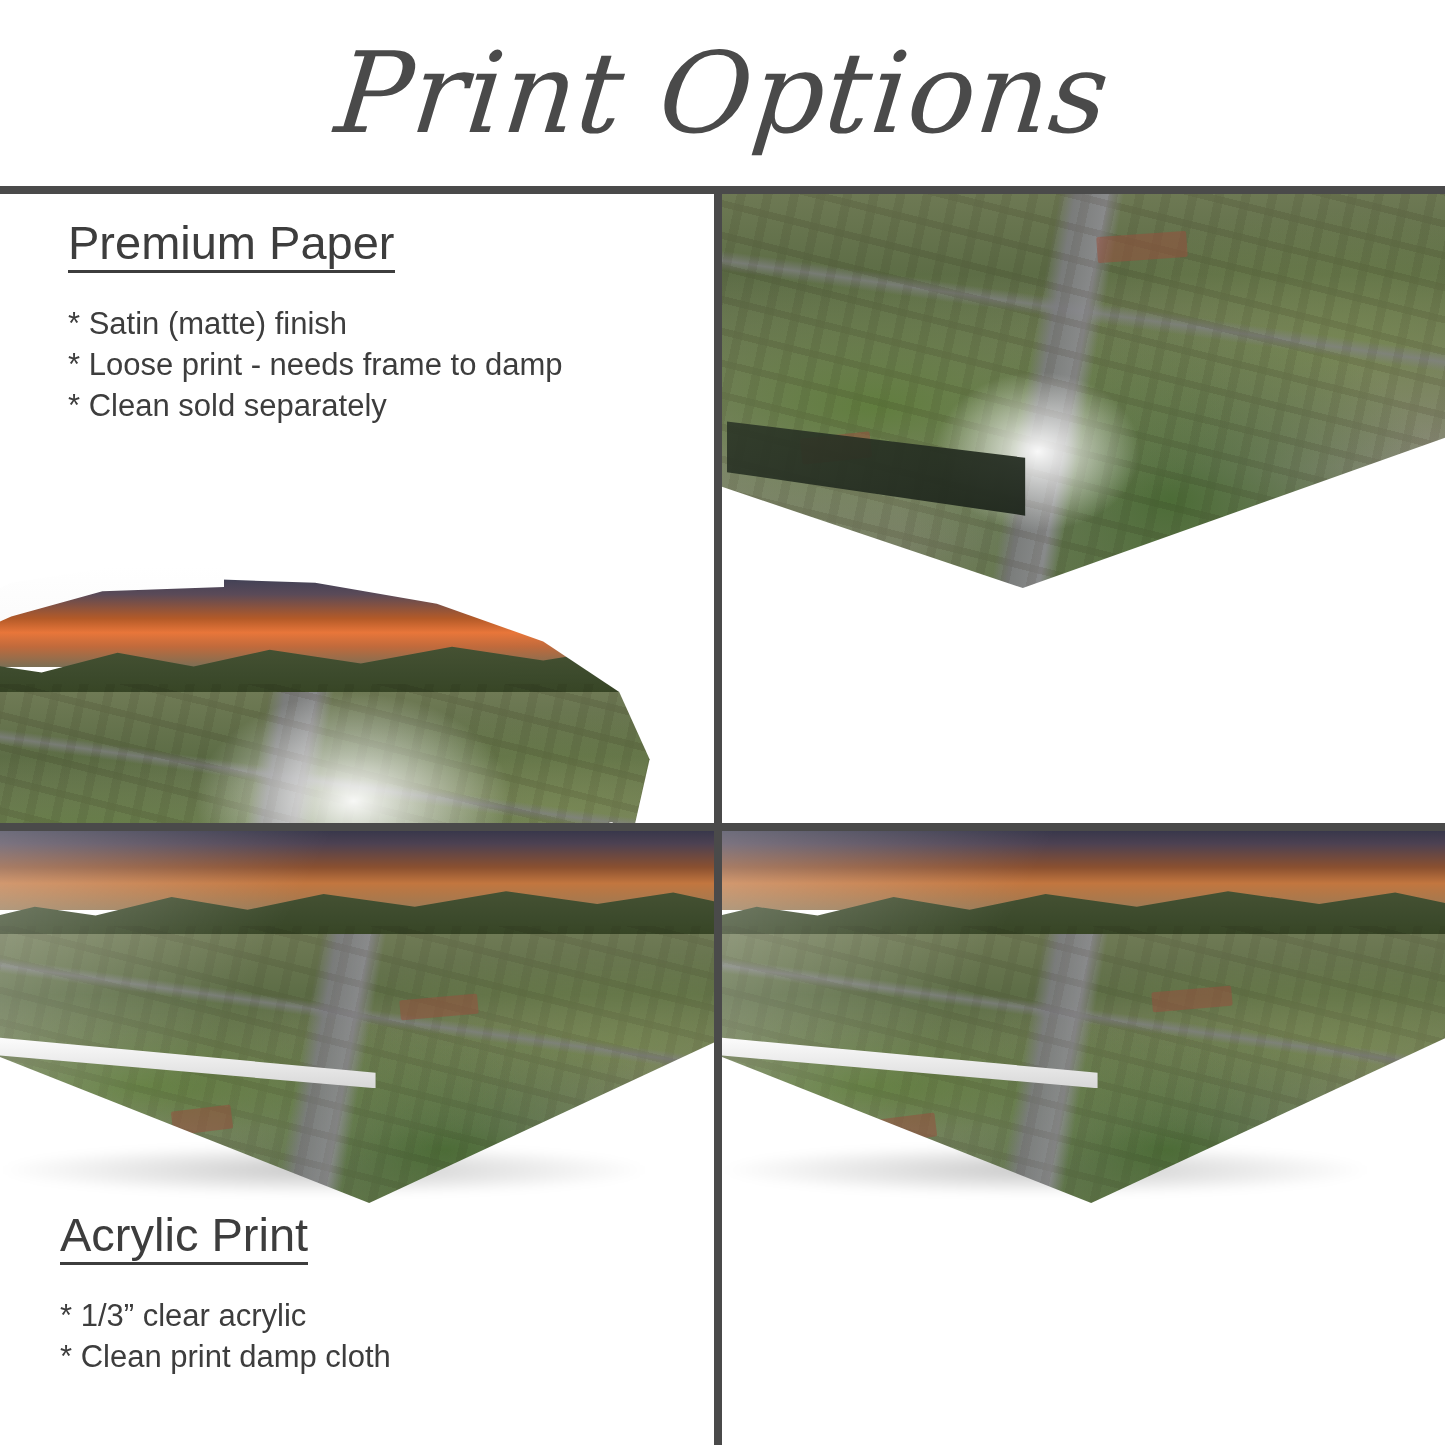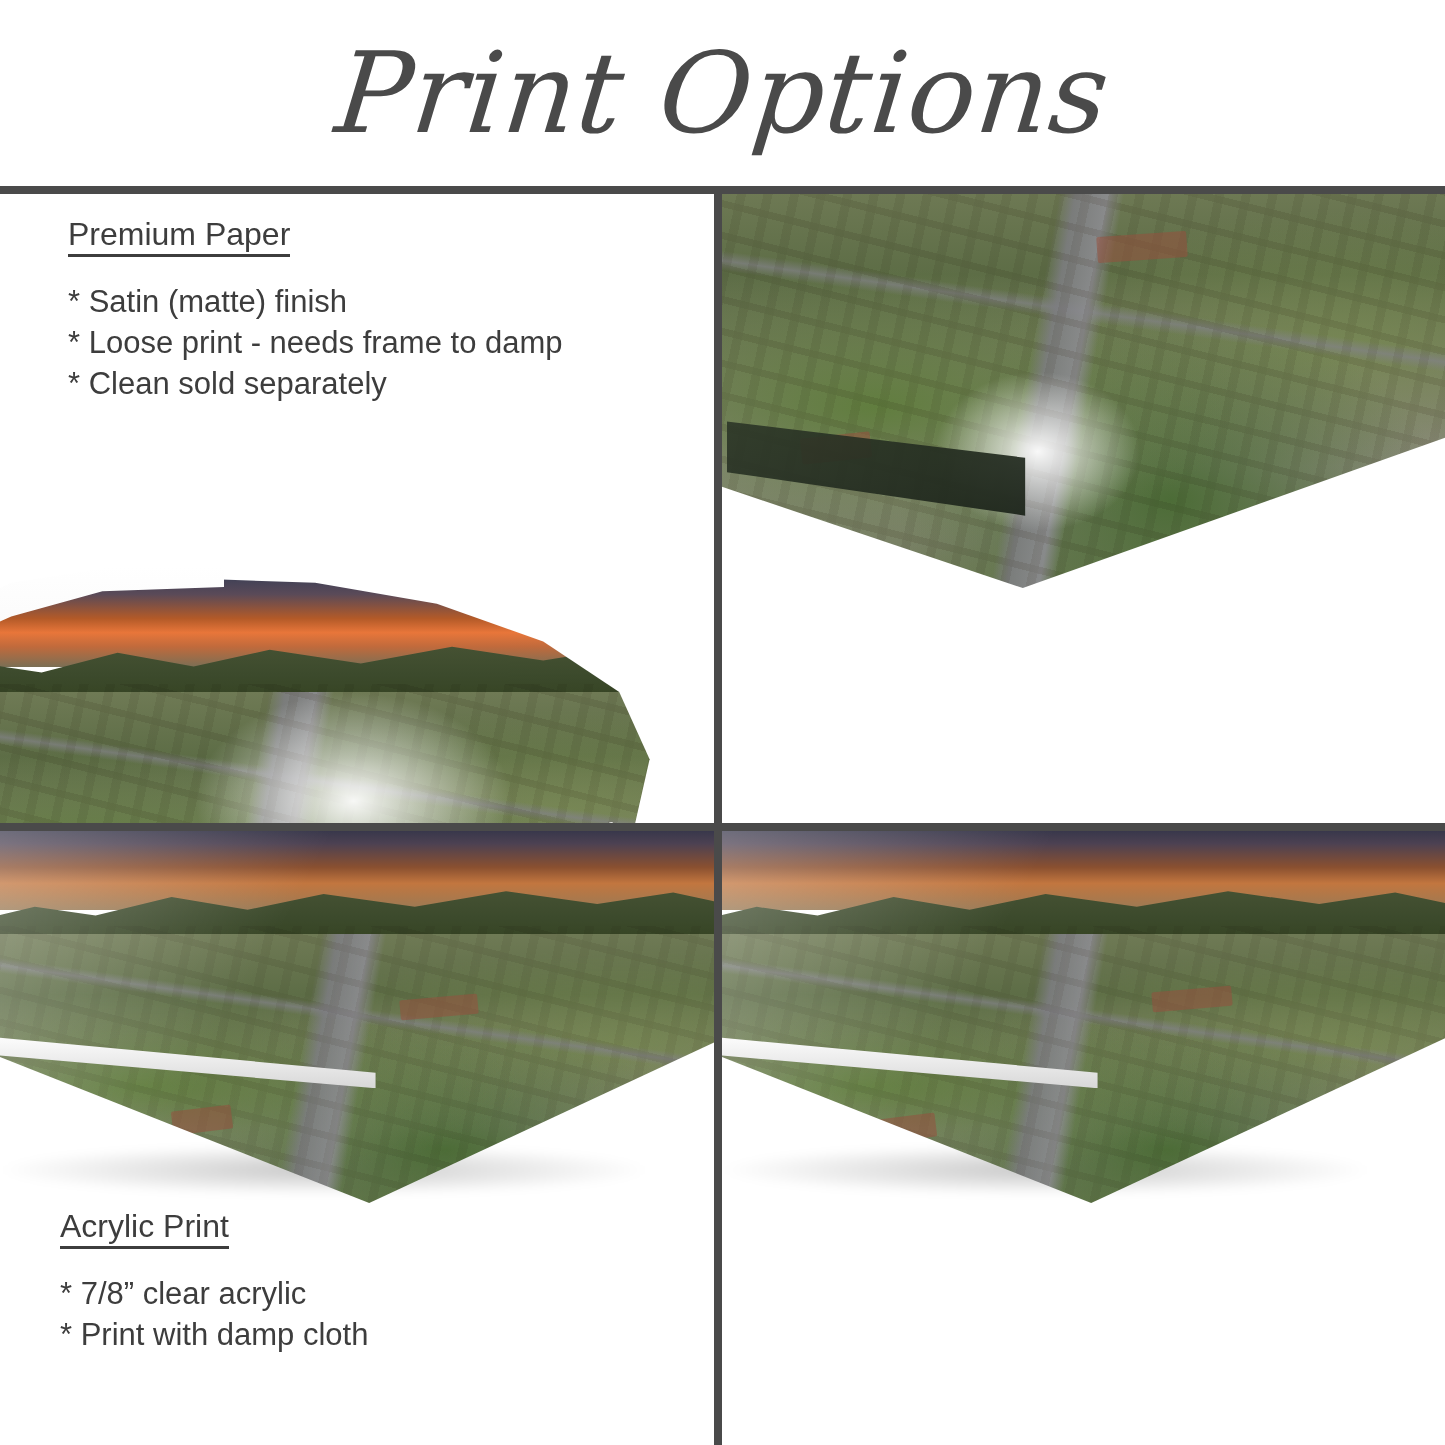--- a/index.html
+++ b/index.html
@@ -63,31 +63,31 @@
   }
   .cell.tl { grid-row: 1; grid-column: 1; }
   .cell.tr { grid-row: 1; grid-column: 3; }
   .cell.bl { grid-row: 3; grid-column: 1; }
   .cell.br { grid-row: 3; grid-column: 3; }
 
   
   .block { position: absolute; }
   .opt-title {
     font-family: "Liberation Sans", sans-serif;
-    font-size: 32px;
+    font-size: 47px;
     font-weight: 400;
     color: #3d3d3d;
     border-bottom: 3px solid #3d3d3d;
     display: inline-block;
     padding-bottom: 2px;
     line-height: 1.06;
     white-space: nowrap;
   }
   .opt-list {
-    margin: 24px 0 0 0;
+    margin: 30px 0 0 0;
     padding: 0;
     list-style: none;
   }
   .opt-list li {
     font-size: 31px;
     line-height: 1.33;
     color: #3d3d3d;
     white-space: nowrap;
   }
 
@@ -289,22 +289,22 @@
         <div class="brick" style="left:26%;top:74%;width:60px;height:24px;transform:rotate(-7deg);"></div>
         <div class="brick" style="left:56%;top:46%;width:78px;height:20px;transform:rotate(-5deg);"></div>
         <div class="panel-glow"></div>
       </div>
       <div class="panel-edge-white"></div>
     </div>
 
     <div class="block bl-text">
       <div class="opt-title">Acrylic Print</div>
       <ul class="opt-list">
-        <li>* 7/8” clear acrylic</li>
-        <li>* Print with damp cloth</li>
+        <li>* 1/3” clear acrylic</li>
+        <li>* Clean print damp cloth</li>
       </ul>
     </div>
   </div>
 
   <div class="divider-v-bot"></div>
 
   <div class="cell br">
 
     <div class="panel-wrap">
       <div class="panel-drop"></div>

